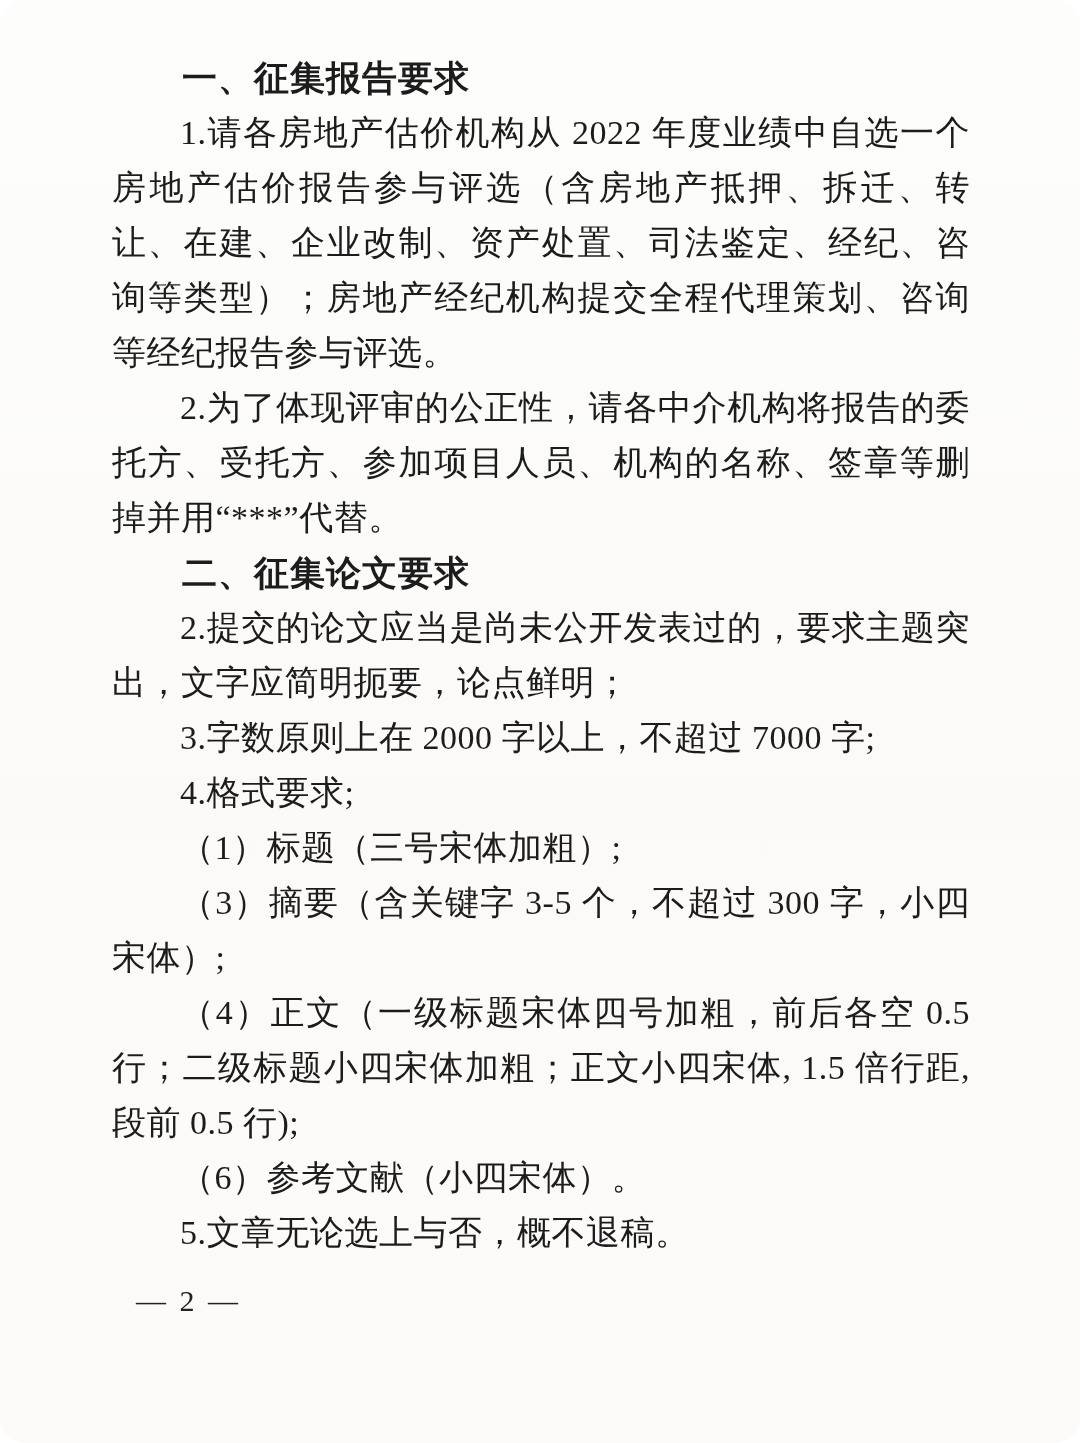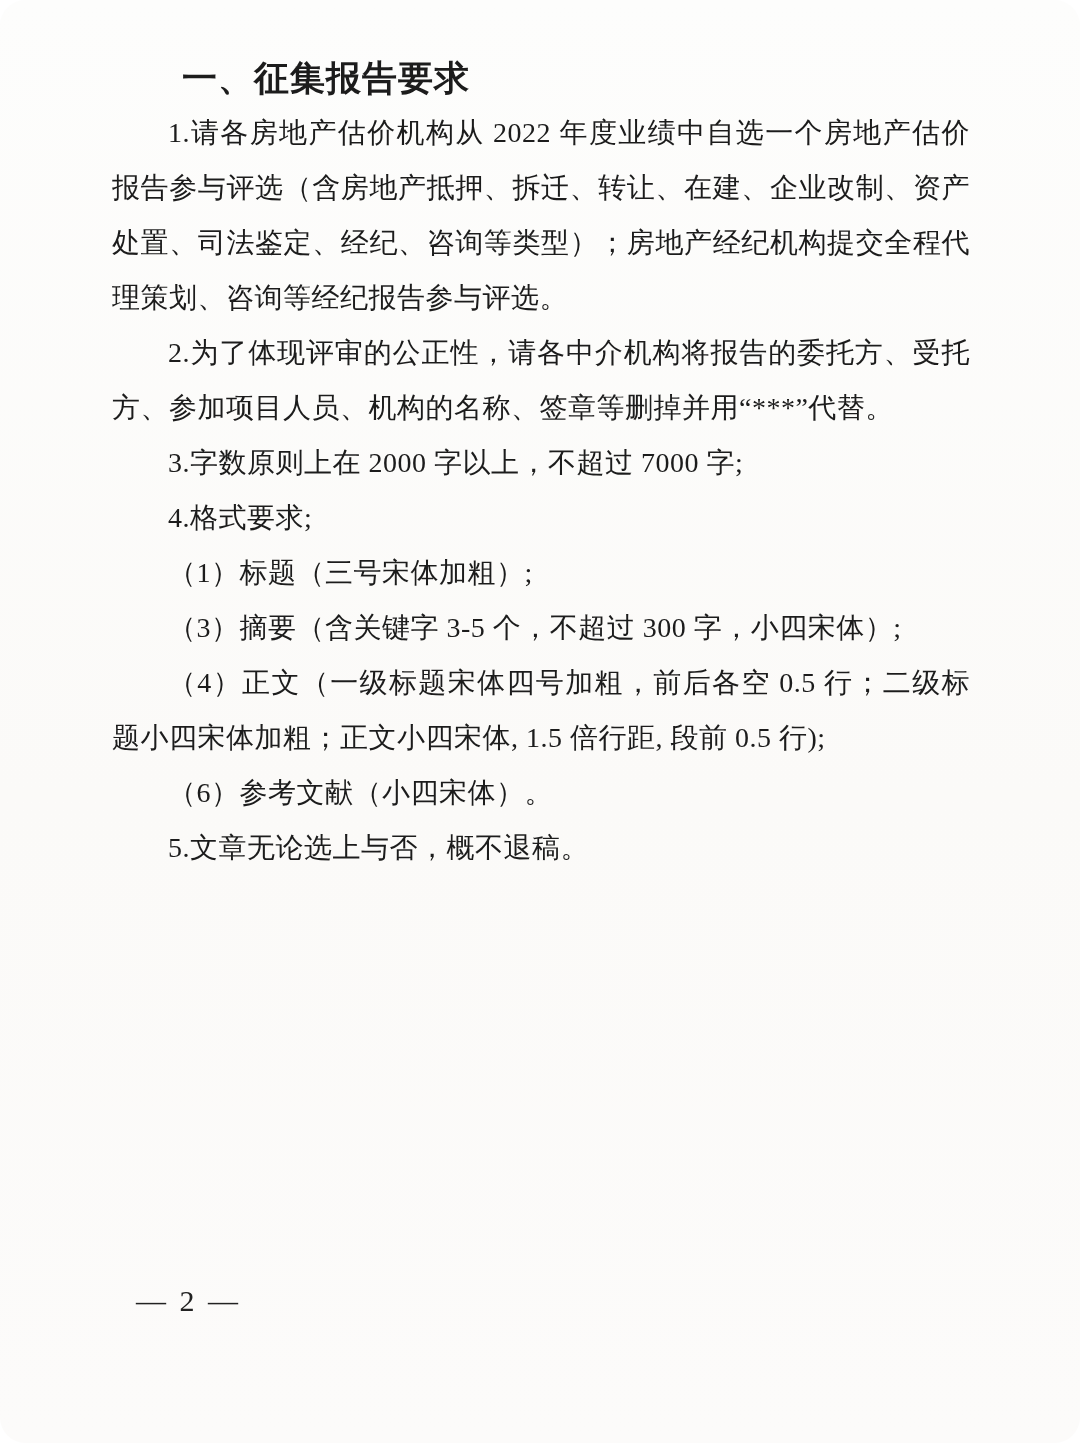--- a/index.html
+++ b/index.html
@@ -15,21 +15,21 @@
     border-radius: 26px;
   }
   .content {
     position: absolute;
     top: 50px;
     left: 112px;
     width: 858px;
   }
   .content p {
     margin: 0;
-    font-size: 28px;
+    font-size: 34px;
     line-height: 55px;
     text-align: justify;
     text-justify: inter-ideograph;
     text-indent: 2em;
     letter-spacing: 0.5px;
   }
   .content p.heading {
     font-family: "Liberation Sans", "DejaVu Sans", sans-serif;
     font-weight: 700;
     font-size: 35px;
@@ -46,20 +46,22 @@
   }
 </style>
 </head>
 <body>
 
 <div class="page">
   <div class="content">
     <p class="heading">一、征集报告要求</p>
     <p class="body">1.请各房地产估价机构从 2022 年度业绩中自选一个房地产估价报告参与评选（含房地产抵押、拆迁、转让、在建、企业改制、资产处置、司法鉴定、经纪、咨询等类型）；房地产经纪机构提交全程代理策划、咨询等经纪报告参与评选。</p>
     <p class="body">2.为了体现评审的公正性，请各中介机构将报告的委托方、受托方、参加项目人员、机构的名称、签章等删掉并用“***”代替。</p>
+    <p class="heading">二、征集论文要求</p>
+    <p class="body">2.提交的论文应当是尚未公开发表过的，要求主题突出，文字应简明扼要，论点鲜明；</p>
     <p class="body">3.字数原则上在 2000 字以上，不超过 7000 字;</p>
     <p class="body">4.格式要求;</p>
     <p class="body">（1）标题（三号宋体加粗）;</p>
     <p class="body">（3）摘要（含关键字 3-5 个，不超过 300 字，小四宋体）;</p>
     <p class="body">（4）正文（一级标题宋体四号加粗，前后各空 0.5 行；二级标题小四宋体加粗；正文小四宋体, 1.5 倍行距, 段前 0.5 行);</p>
     <p class="body">（6）参考文献（小四宋体）。</p>
     <p class="body">5.文章无论选上与否，概不退稿。</p>
   </div>
   <div class="pagenum">— 2 —</div>
 </div>

